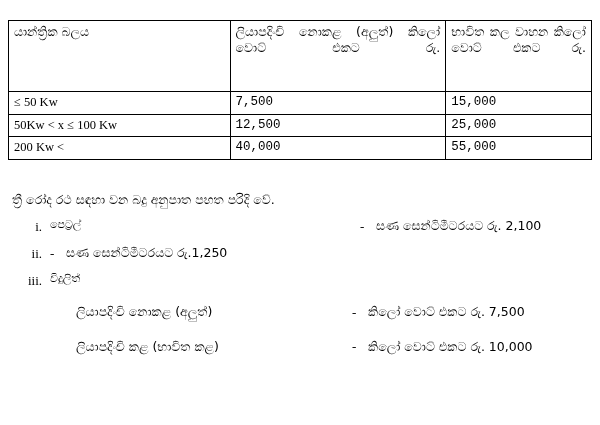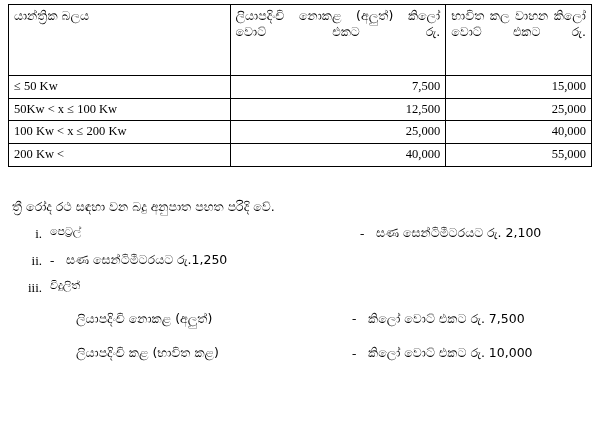--- a/index.html
+++ b/index.html
@@ -12,21 +12,21 @@
     background: #ffffff;
     font-family: "Liberation Serif", "DejaVu Serif", serif;
     color: #000000;
     overflow: hidden;
   }
   .page {
     position: relative;
     width: 600px;
     height: 425px;
     box-sizing: border-box;
-    padding: 4px 8px 0 8px;
+    padding: 20px 8px 0 8px;
   }
 
   
   table.tax-table {
     border-collapse: collapse;
     width: 584px;
     margin: 0 auto;
     table-layout: fixed;
   }
   table.tax-table td,
@@ -43,23 +43,22 @@
   }
   .col-a { width: 38%; }
   .col-b { width: 37%; }
   .col-c { width: 25%; }
 
   .hdr-justify {
     text-align: justify;
     text-align-last: justify;
   }
   .num {
-    text-align: right;
     font-size: 13px;
-    font-family: Liberation Serif, serif;
+    font-family: Liberation Mono, monospace;
   }
   .range {
     font-size: 13.5px;
     white-space: nowrap;
   }
   .sin {
     font-family: "DejaVu Sans", "Liberation Sans", sans-serif;
     font-size: 12px;
   }
 
@@ -147,25 +146,20 @@
     <tbody>
       <tr>
         <td class="range">≤ 50 Kw</td>
         <td class="num">7,500</td>
         <td class="num">15,000</td>
       </tr>
       <tr>
         <td class="range">50Kw &lt; x ≤ 100 Kw</td>
         <td class="num">12,500</td>
         <td class="num">25,000</td>
-      </tr>
-      <tr>
-        <td class="range">100 Kw &lt; x ≤ 200 Kw</td>
-        <td class="num">25,000</td>
-        <td class="num">40,000</td>
       </tr>
       <tr>
         <td class="range">200 Kw &lt;</td>
         <td class="num">40,000</td>
         <td class="num">55,000</td>
       </tr>
     </tbody>
   </table>
 
   <p class="lead">ත්‍රී රෝද රථ සඳහා වන බදු අනුපාත පහත පරිදි වේ.</p>

